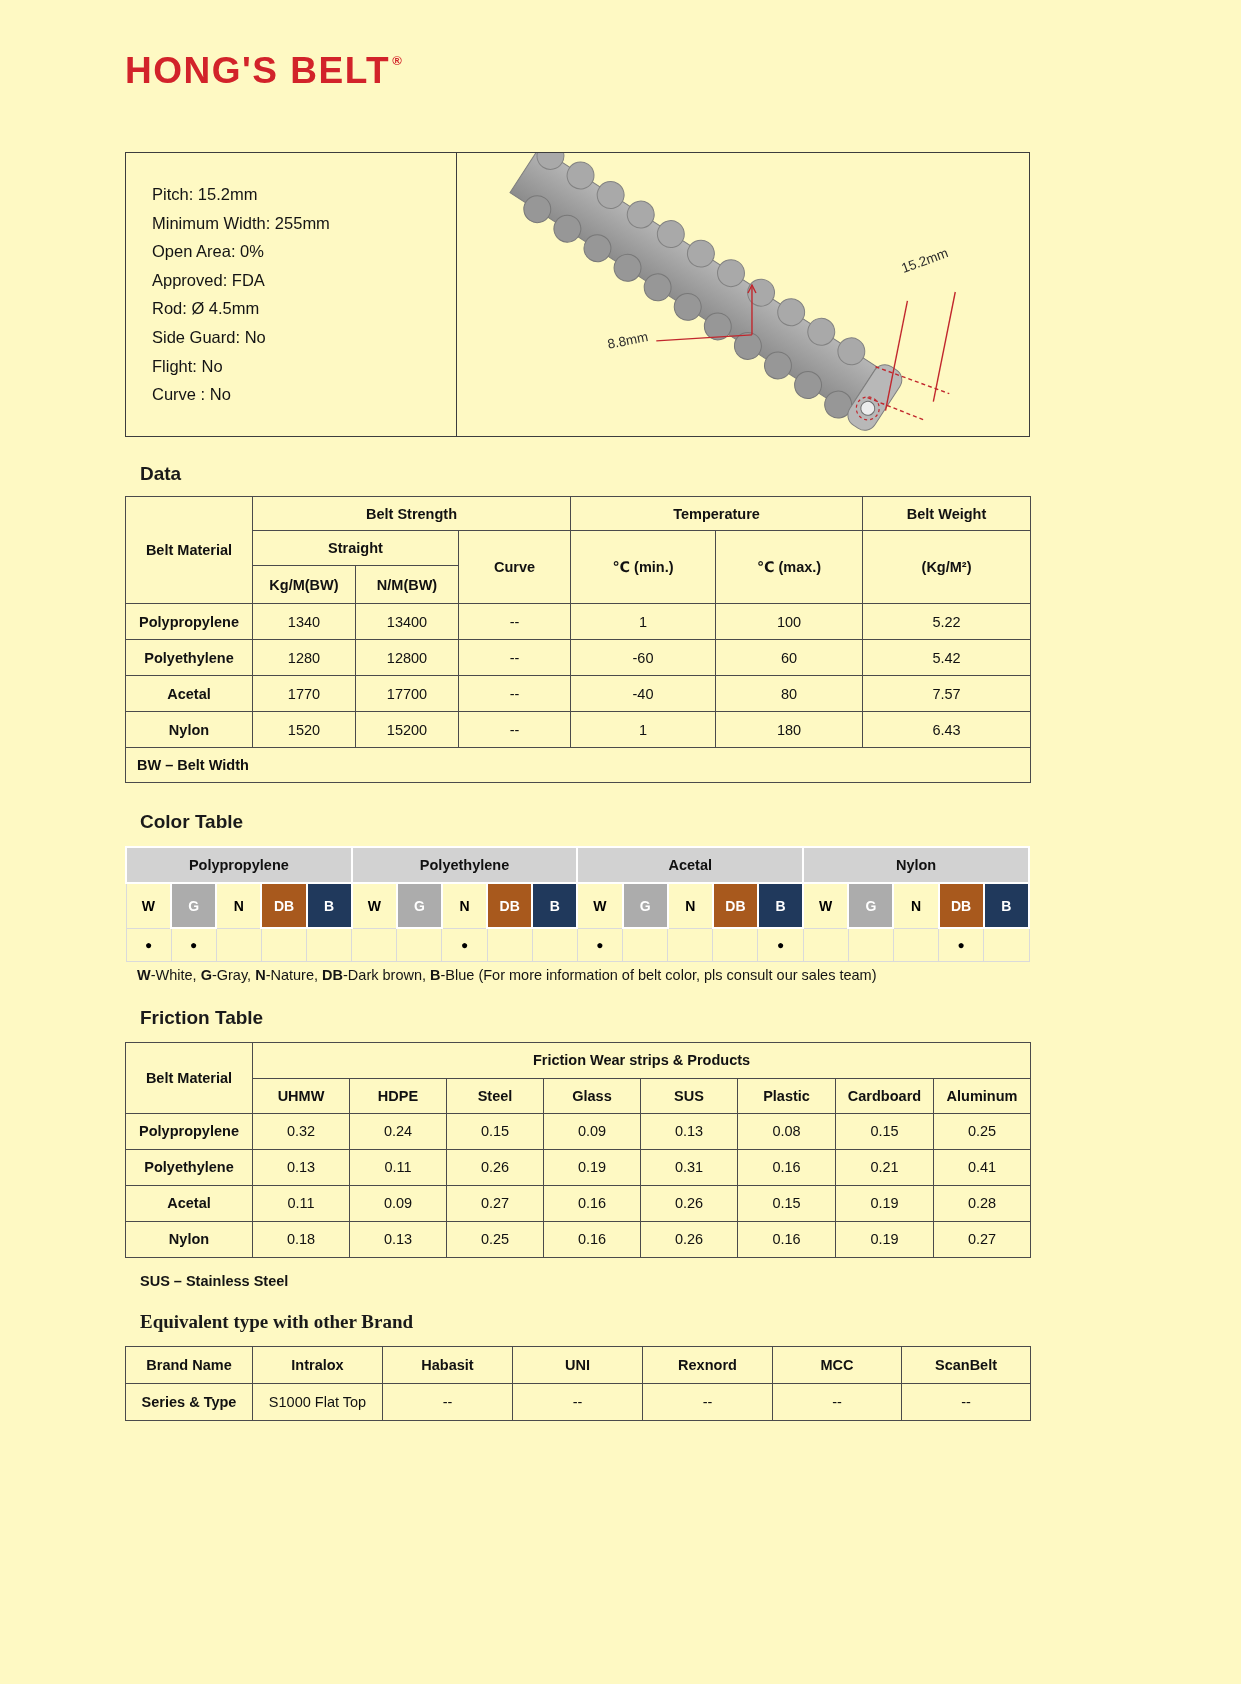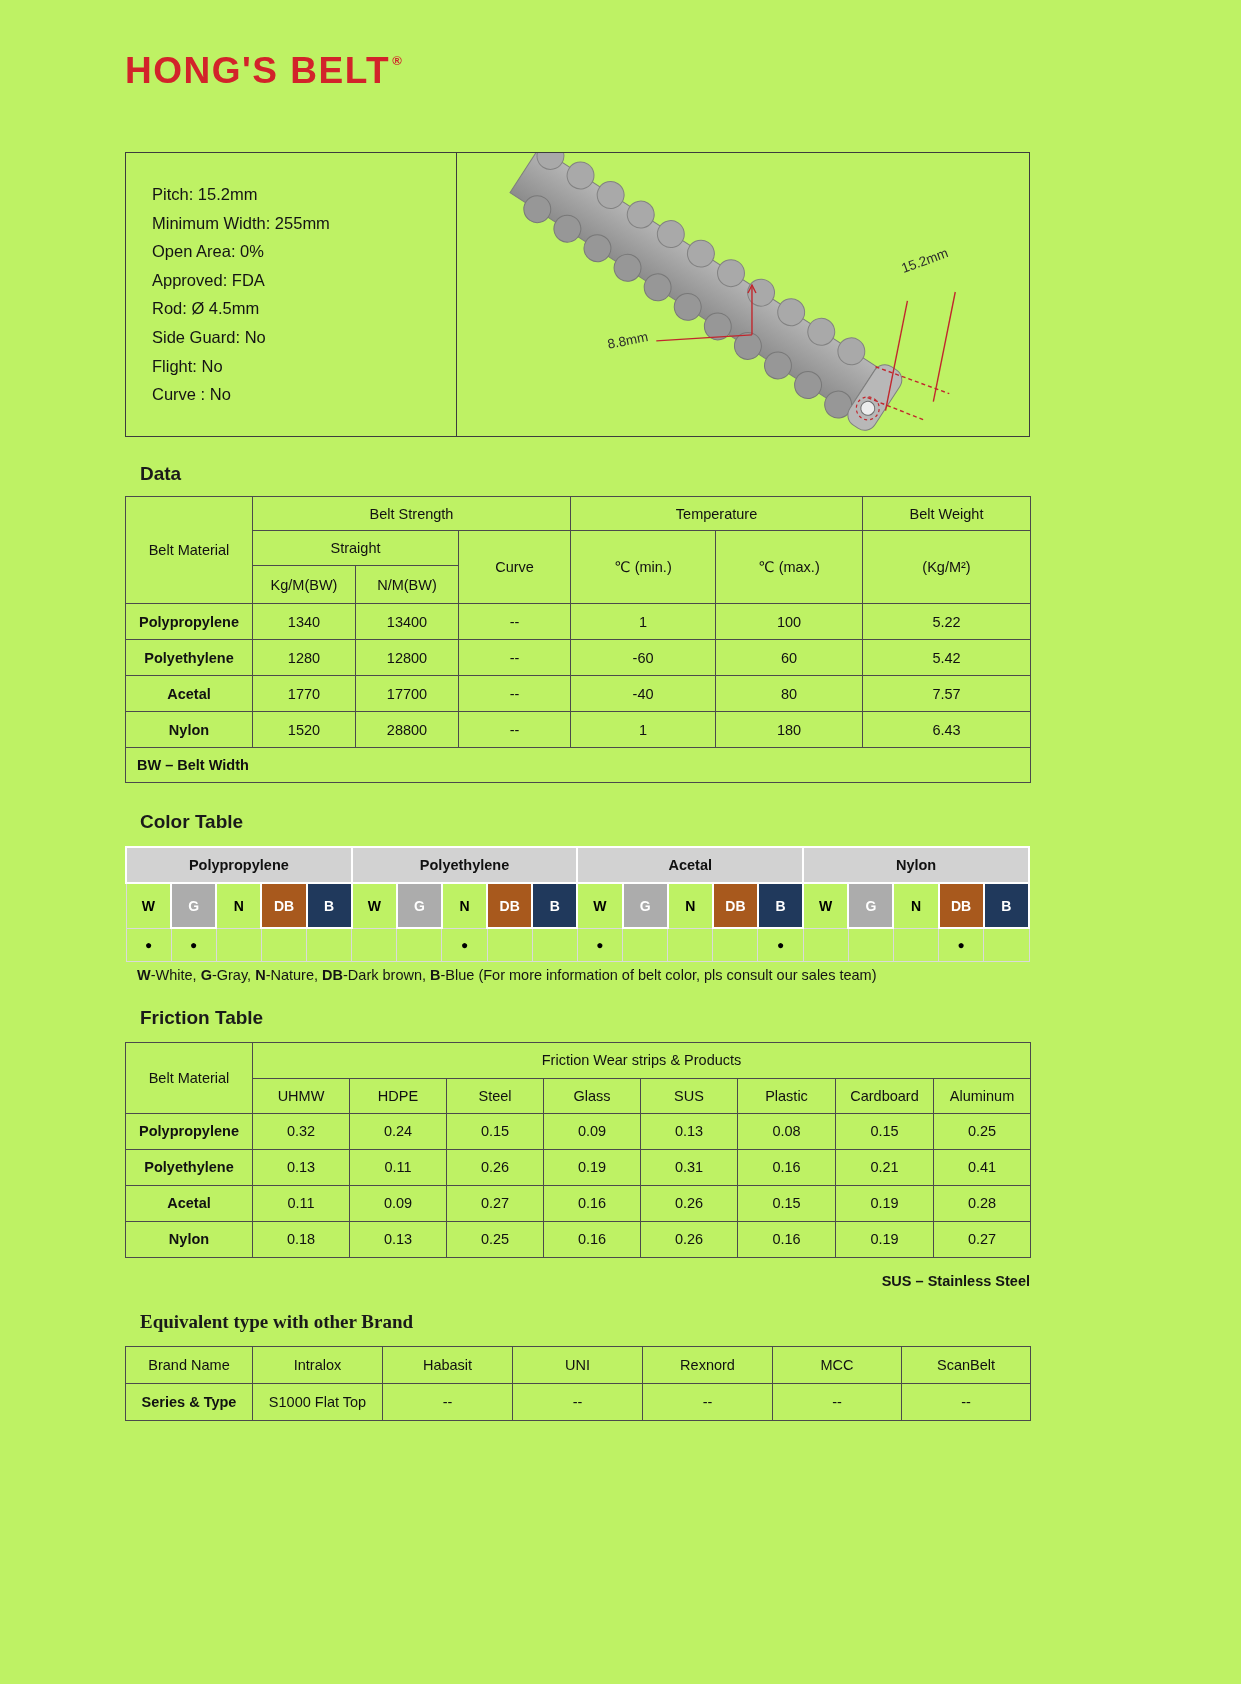--- a/index.html
+++ b/index.html
@@ -1,17 +1,17 @@
 <!DOCTYPE html>
 <html><head>
 <meta charset="utf-8">
 <style>
   * { margin: 0; padding: 0; box-sizing: border-box; }
   body { background: #ffffff; font-family: "Liberation Sans", "DejaVu Sans", sans-serif; }
-  .page { width: 1241px; height: 1684px; background: #bef264; position: relative; overflow: hidden; }
+  .page { width: 1241px; height: 1684px; background: #fef9c3; position: relative; overflow: hidden; }
   .content { width: 905px; margin-left: 125px; }
 
   
   .logo { padding-top: 50px; color: #d2232a; font-weight: bold; font-size: 37px; letter-spacing: 1.5px; }
   .logo sup { font-size: 13px; vertical-align: 18px; margin-left: 2px; }
 
   
   .spec-panel { margin-top: 60px; width: 905px; height: 285px; border: 1px solid #3d3d3d; display: flex; }
   .spec-left { width: 330px; padding: 27px 0 0 26px; }
   .spec-line { font-size: 16.5px; line-height: 28.6px; color: #141414; }
@@ -21,21 +21,21 @@
   
   .section-title { font-size: 19px; font-weight: bold; color: #1a1a1a; padding-left: 15px; }
   #data-title { margin: 26px 0 11px; }
   #color-title { margin: 28px 0 13px; }
   #friction-title { margin: 24px 0 13px; }
   #brand-title { margin: 22px 0 13px; font-family: Liberation Serif, serif; }
 
   
   .grid { border-collapse: collapse; table-layout: fixed; width: 905px; }
   .grid th, .grid td { border: 1px solid #4b4b4b; font-size: 14.5px; text-align: center; vertical-align: middle; color: #111; padding: 0; }
-  .grid th { font-weight: normal; }
+  .grid th { font-weight: bold; }
   .grid td.mat { font-weight: bold; }
   .data-table .r1 th { height: 34px; }
   .data-table .r2 th { height: 35px; }
   .data-table .r3 th { height: 38px; }
   .data-table .drow td { height: 36px; }
   .data-table .frow td { height: 35px; text-align: left; padding-left: 11px; font-weight: bold; }
 
   
   .color-table { border-collapse: collapse; table-layout: fixed; width: 905px; }
   .color-table th { background: #d2d2d2; height: 36px; font-size: 14.5px; font-weight: bold; color: #111; border: 2px solid #ffffff; }
@@ -46,21 +46,21 @@
   .ct-codes td.c-b  { background: #20395c; color: #ffffff; border: 2px solid #ffffff; }
   .ct-dots td { height: 33px; font-size: 12px; color: #000; }
 
   .legend { margin-top: 5px; padding-left: 12px; font-size: 14.5px; color: #141414; }
   .legend b { font-weight: bold; }
 
   .friction-table .fr1 th { height: 36px; }
   .friction-table .fr2 th { height: 35px; }
   .friction-table .drow td { height: 36px; }
 
-  .sus-note { margin-top: 15px; padding-left: 15px; font-size: 14.5px; font-weight: bold; color: #141414; text-align: right; }
+  .sus-note { margin-top: 15px; padding-left: 15px; font-size: 14.5px; font-weight: bold; color: #141414; }
 
   .brand-table .brow th, .brand-table .brow td { height: 37px; }
 
   .footer-note { margin-top: 15px; padding-left: 2px; font-size: 14.5px; color: #141414; }
 </style>
 </head>
 <body>
 
 <div class="page">
   <div class="content">
@@ -186,21 +186,21 @@
         <td>1770</td>
         <td>17700</td>
         <td>--</td>
         <td>-40</td>
         <td>80</td>
         <td>7.57</td>
       </tr>
       <tr class="drow">
         <td class="mat">Nylon</td>
         <td>1520</td>
-        <td>28800</td>
+        <td>15200</td>
         <td>--</td>
         <td>1</td>
         <td>180</td>
         <td>6.43</td>
       </tr>
       <tr class="frow">
         <td colspan="7">BW – Belt Width</td>
       </tr>
     </tbody>
       </table>

